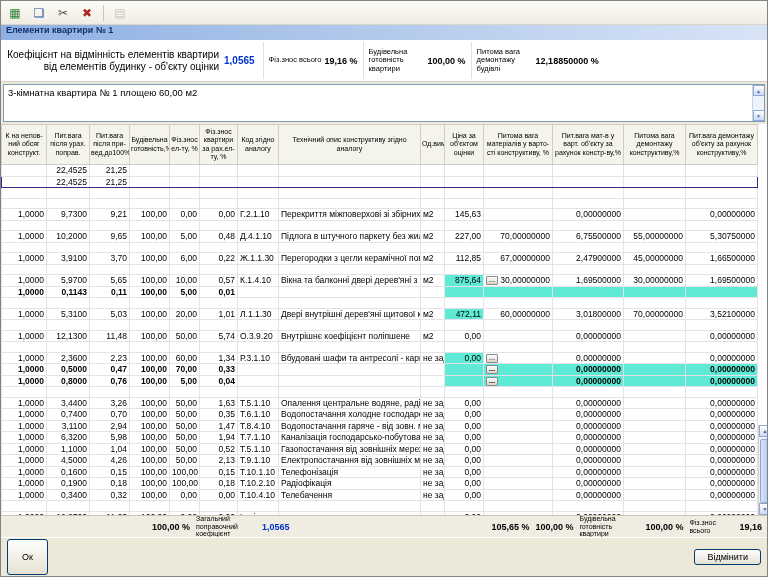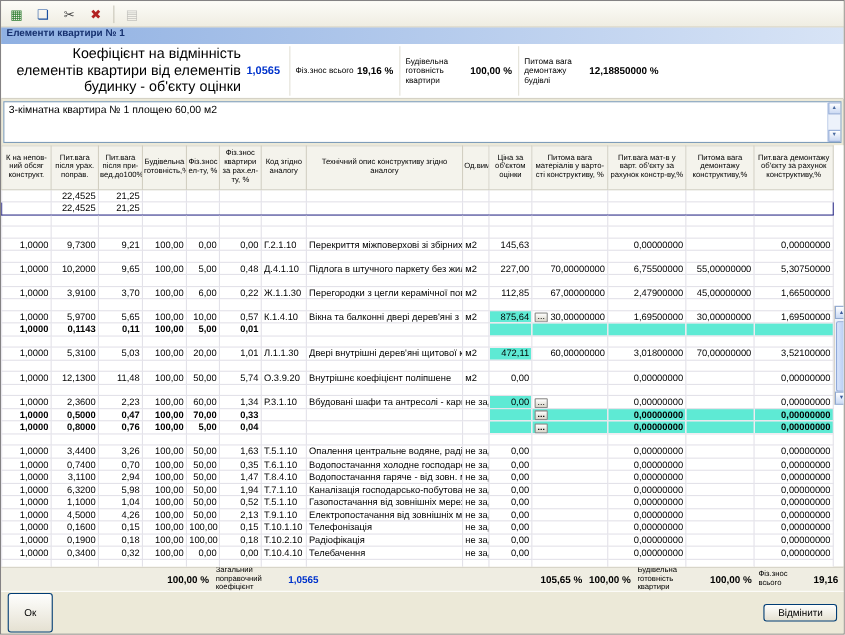--- a/index.html
+++ b/index.html
@@ -12,33 +12,33 @@
   .tbtn{width:22px;height:20px;display:flex;align-items:center;justify-content:center;border:1px solid transparent;border-radius:2px;cursor:default}
   .tbtn.disabled{opacity:.45}
   .icon-glyph{font-size:12px;line-height:1}
   .tsep{width:1px;height:16px;background:#C9C6B8;margin:0 3px}
 
   
   .titlebar{flex:0 0 15px;background:linear-gradient(to right,#8FB0E2,#D8E4F6);color:#16306E;font-size:9px;font-weight:bold;display:flex;padding:0 5px}
 
   
   .hdrpanel{flex:0 0 42px;background:#fff;border-bottom:1px solid #D5D2C6;display:flex;align-items:center;padding:2px 4px}
-  .coef-label{width:214px;text-align:right;font-size:13px;line-height:1.15}
+  .coef-label{width:214px;text-align:right;font-size:10px;line-height:1.15}
   .coef-value{color:#0033CC;font-weight:bold;font-size:10px;margin:0 8px 0 5px;white-space:nowrap}
   .hfield{display:flex;flex-direction:row;align-items:center;gap:3px;border-left:1px solid #E3E1D7;padding:0 5px;height:100%}
   .hfield .lbl{font-size:7.5px;line-height:1.1;max-width:56px}
   .hfield .val{font-weight:bold;font-size:9px;white-space:nowrap}
 
   
   .descbox{flex:0 0 38px;background:#fff;border:1px solid #7F9DB9;margin:2px;position:relative;padding:2px 15px 2px 4px;font-size:9.5px;overflow:hidden}
   .mscroll{position:absolute;right:0;top:0;bottom:0;width:12px;background:#EDF2FB;border-left:1px solid #C8D4EA;display:flex;flex-direction:column;justify-content:space-between;align-items:center}
   .marr{font-size:5px;color:#4A6AA0;width:12px;height:11px;display:flex;align-items:center;justify-content:center;background:linear-gradient(#fff,#CBD9F3);border:1px solid #93ABD6}
 
   
-  .tablewrap{flex:1 1 auto;position:relative;background:#fff;overflow:hidden;display:flex;align-items:center}
+  .tablewrap{flex:1 1 auto;position:relative;background:#fff;overflow:hidden;display:flex;align-items:flex-end}
   table{border-collapse:collapse;table-layout:fixed;width:756px;flex:0 0 756px;align-self:flex-start}
   th{background:#F4F3EC;border:1px solid #D2CFC2;font-weight:normal;font-size:7px;text-align:center;vertical-align:middle;padding:1px;height:40px;line-height:1.15;overflow:hidden}
   td{border:1px solid #E3E2E9;font-size:8.5px;height:10.5px;line-height:10.5px;padding:0 2px;white-space:nowrap;overflow:hidden;background:#fff}
   td.num{text-align:right}
   tr.bold td{font-weight:bold}
   td.hl{background:#5eead4}
   tr.sel td{border-top:1.5px solid #30308A;border-bottom:1.5px solid #30308A}
   tr.sel td:first-child{border-left:1.5px solid #30308A}
   tr.sel td:last-child{border-right:1.5px solid #30308A}
   .dots{display:inline-block;float:left;width:12px;height:9px;border:1px solid #8a8a8a;background:linear-gradient(#fff,#D8D5C8);font-size:8px;line-height:5px;text-align:center;border-radius:1px;margin-top:1px;cursor:default}

